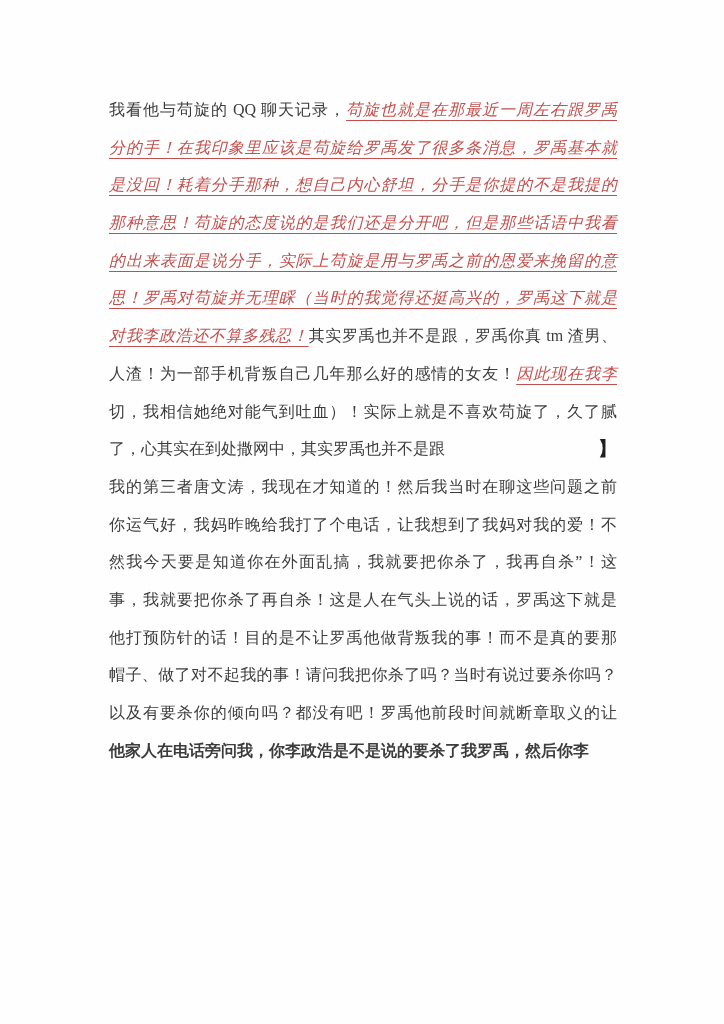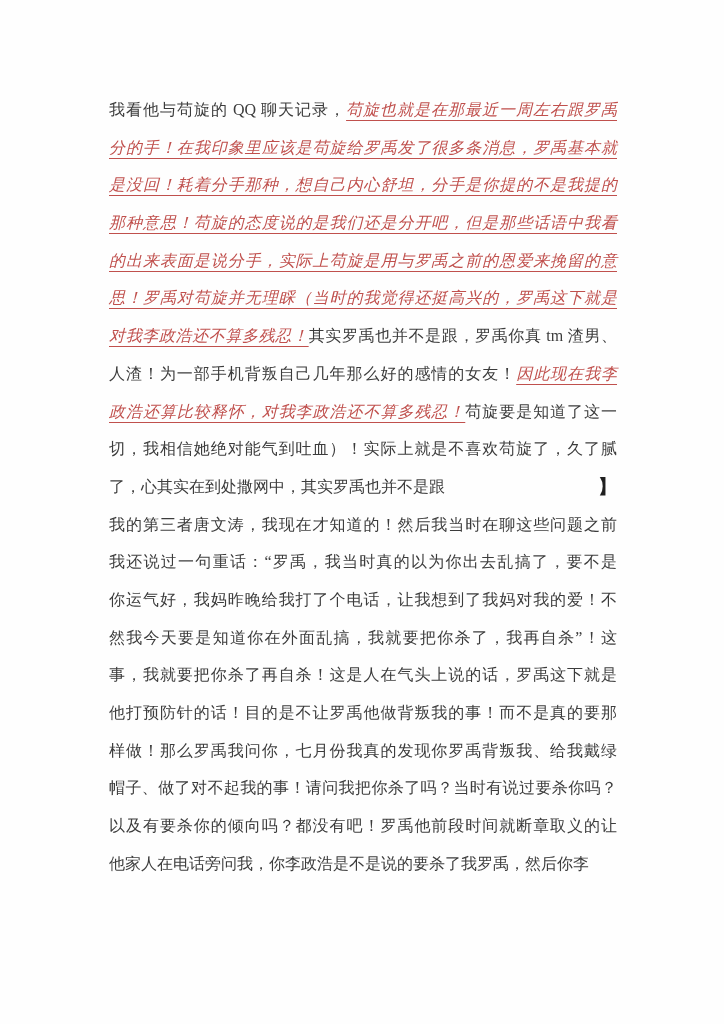--- a/index.html
+++ b/index.html
@@ -37,20 +37,21 @@
       text-align-last: justify;
       text-justify: inter-character;
     }
     .line.between {
       display: flex;
       justify-content: space-between;
       align-items: center;
     }
     .line.left {
       text-align: left;
+      font-weight: bold;
     }
     .seg-black {
       color: var(--ink, #3c3c3c);
       text-decoration: none;
     }
     .seg-red {
       color: var(--red, #c0504d);
       text-decoration: underline;
       text-decoration-thickness: 1px;
       text-underline-offset: 5px;
@@ -69,27 +70,24 @@
 <div class="page">
   <div class="textblock" id="textblock">
       <div class="line justify"><span class="seg-black">我看他与苟旋的 QQ 聊天记录，</span><span class="seg-red">苟旋也就是在那最近一周左右跟罗禹</span></div>
       <div class="line justify"><span class="seg-red">分的手！在我印象里应该是苟旋给罗禹发了很多条消息，罗禹基本就</span></div>
       <div class="line justify"><span class="seg-red">是没回！耗着分手那种，想自己内心舒坦，分手是你提的不是我提的</span></div>
       <div class="line justify"><span class="seg-red">那种意思！苟旋的态度说的是我们还是分开吧，但是那些话语中我看</span></div>
       <div class="line justify"><span class="seg-red">的出来表面是说分手，实际上苟旋是用与罗禹之前的恩爱来挽留的意</span></div>
       <div class="line justify"><span class="seg-red">思！罗禹对苟旋并无理睬（当时的我觉得还挺高兴的，罗禹这下就是</span></div>
       <div class="line justify"><span class="seg-red">对我李政浩还不算多残忍！</span><span class="seg-black">其实罗禹也并不是跟，罗禹你真 tm 渣男、</span></div>
       <div class="line justify"><span class="seg-black">人渣！为一部手机背叛自己几年那么好的感情的女友！</span><span class="seg-red">因此现在我李</span></div>
-      <div class="line justify"><span class="seg-red">政浩还算比较释怀，对我李政浩还不算多残忍！</span><span class="seg-black">苟旋要是知道了这一</span></div>
       <div class="line justify"><span class="seg-black">切，我相信她绝对能气到吐血）！实际上就是不喜欢苟旋了，久了腻</span></div>
       <div class="line between"><span class="seg-black">了，心其实在到处撒网中，其实罗禹也并不是跟</span><span class="seg-bracket">】</span></div>
       <div class="line justify"><span class="seg-black">我的第三者唐文涛，我现在才知道的！然后我当时在聊这些问题之前</span></div>
-      <div class="line justify"><span class="seg-black">我还说过一句重话：“罗禹，我当时真的以为你出去乱搞了，要不是</span></div>
       <div class="line justify"><span class="seg-black">你运气好，我妈昨晚给我打了个电话，让我想到了我妈对我的爱！不</span></div>
       <div class="line justify"><span class="seg-black">然我今天要是知道你在外面乱搞，我就要把你杀了，我再自杀”！这</span></div>
       <div class="line justify"><span class="seg-black">事，我就要把你杀了再自杀！这是人在气头上说的话，罗禹这下就是</span></div>
       <div class="line justify"><span class="seg-black">他打预防针的话！目的是不让罗禹他做背叛我的事！而不是真的要那</span></div>
-      <div class="line justify"><span class="seg-black">样做！那么罗禹我问你，七月份我真的发现你罗禹背叛我、给我戴绿</span></div>
       <div class="line justify"><span class="seg-black">帽子、做了对不起我的事！请问我把你杀了吗？当时有说过要杀你吗？</span></div>
       <div class="line justify"><span class="seg-black">以及有要杀你的倾向吗？都没有吧！罗禹他前段时间就断章取义的让</span></div>
       <div class="line left"><span class="seg-black">他家人在电话旁问我，你李政浩是不是说的要杀了我罗禹，然后你李</span></div>
     </div>
 </div>
 
 </body></html>

